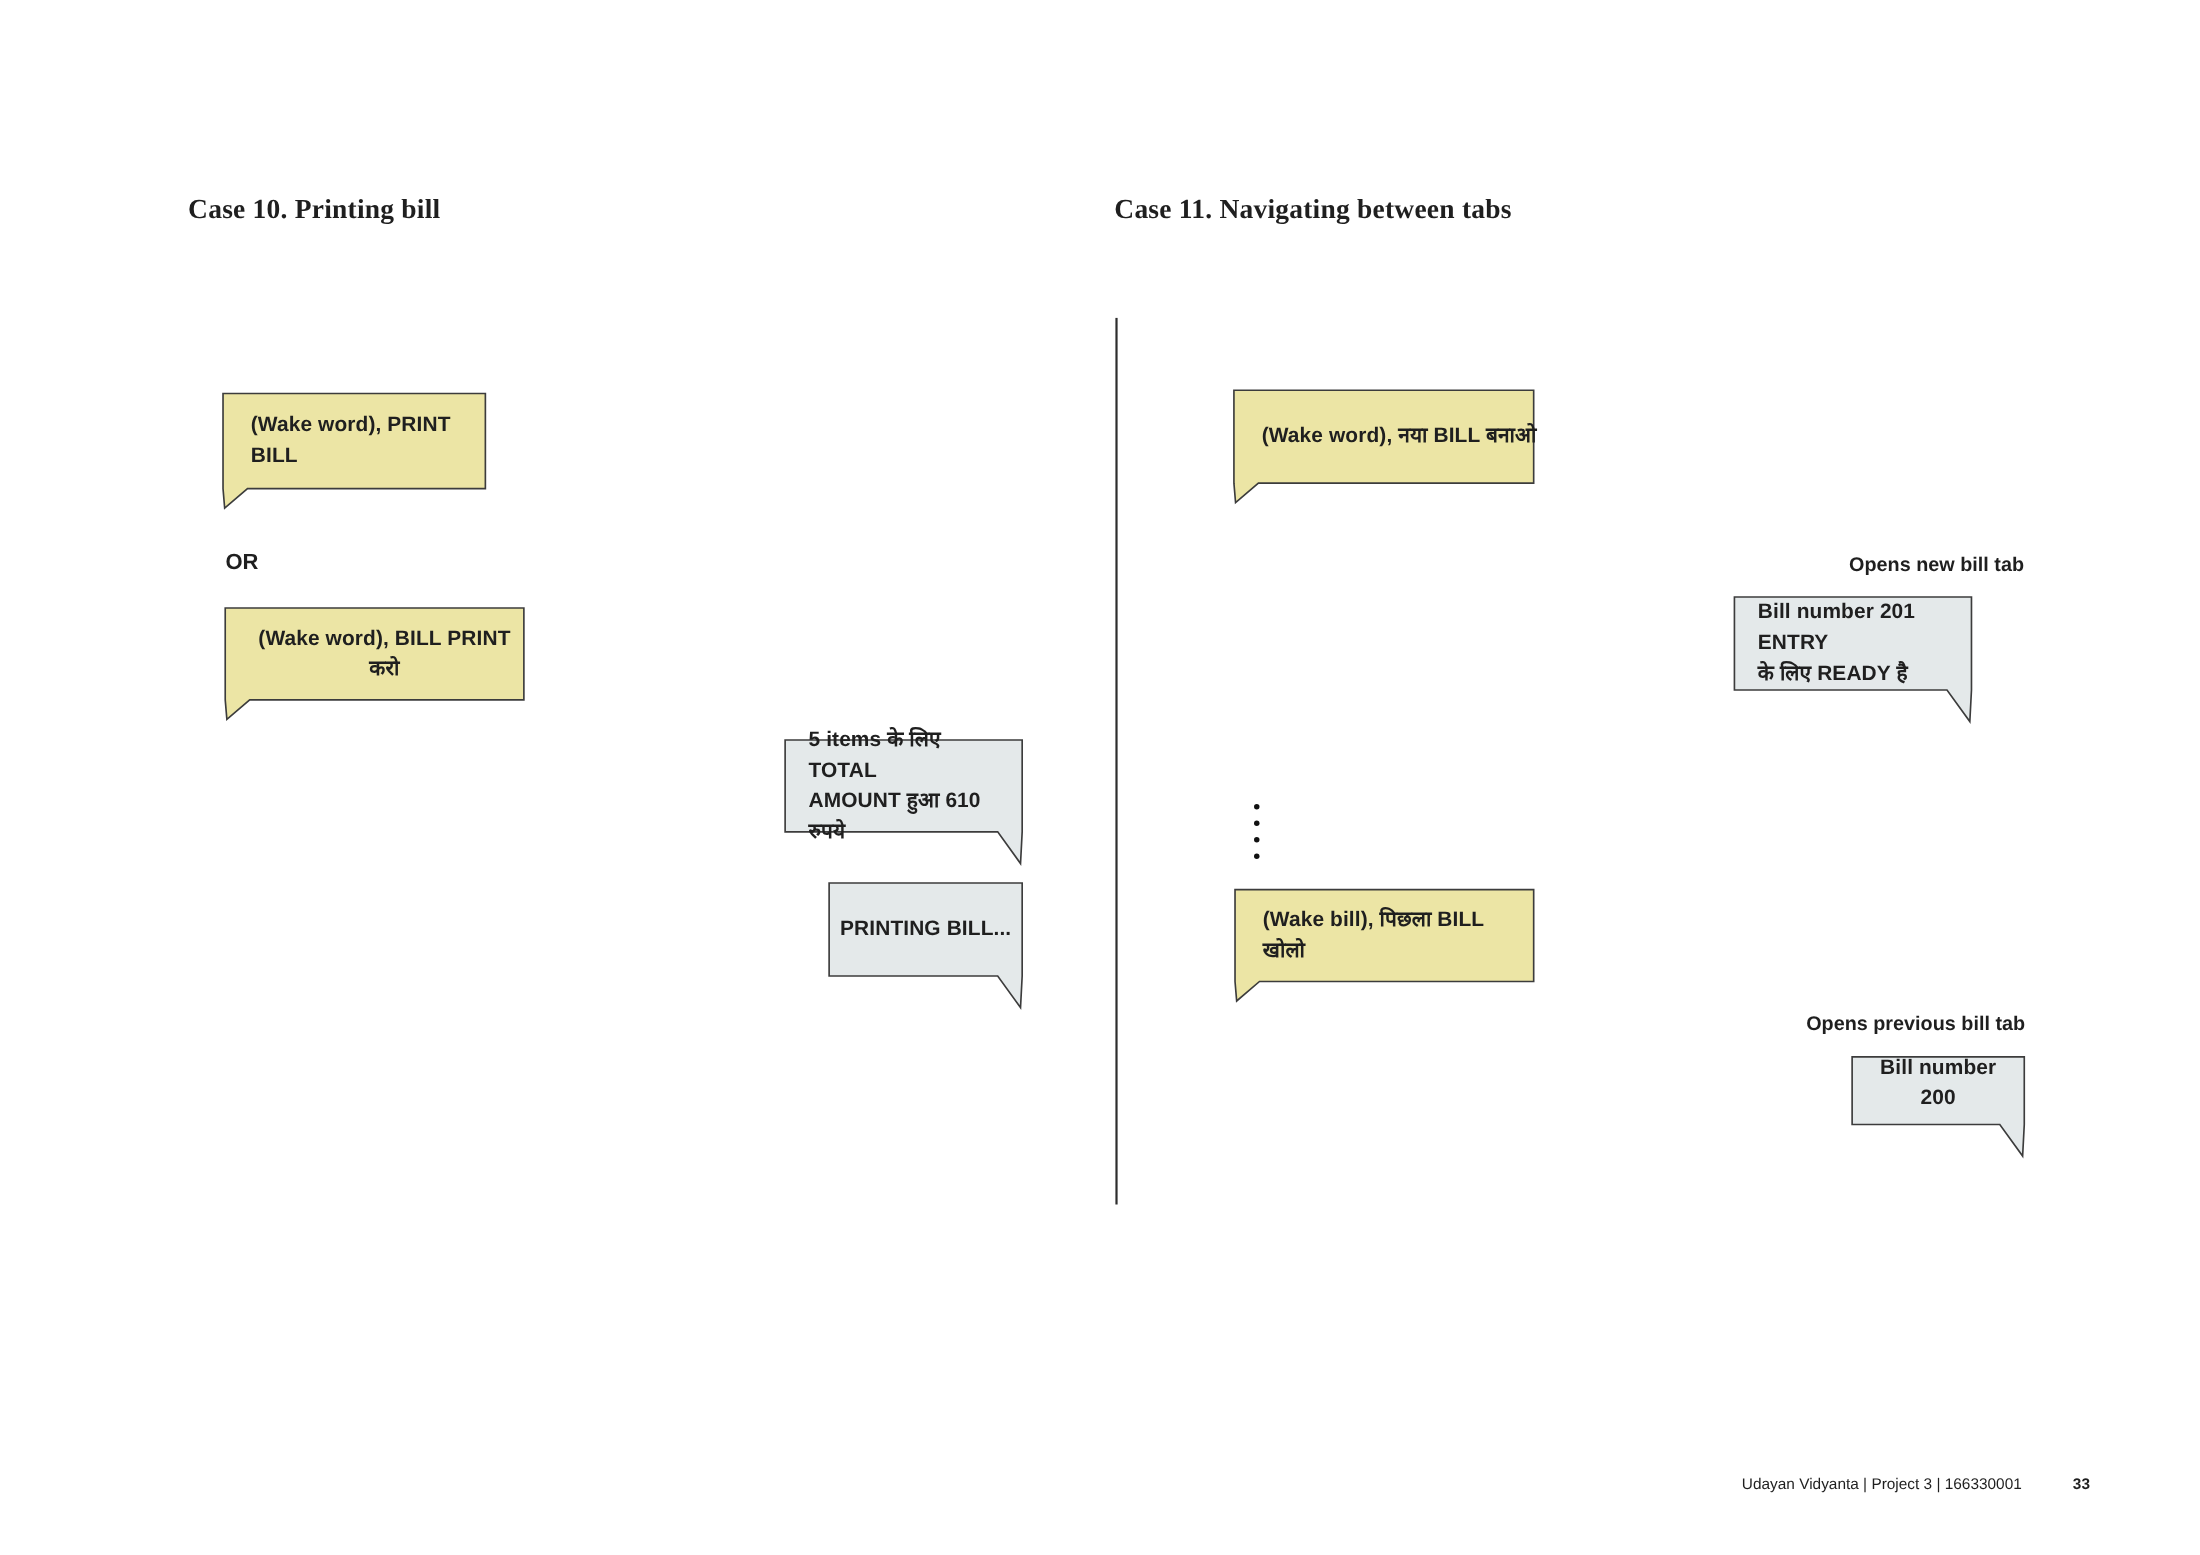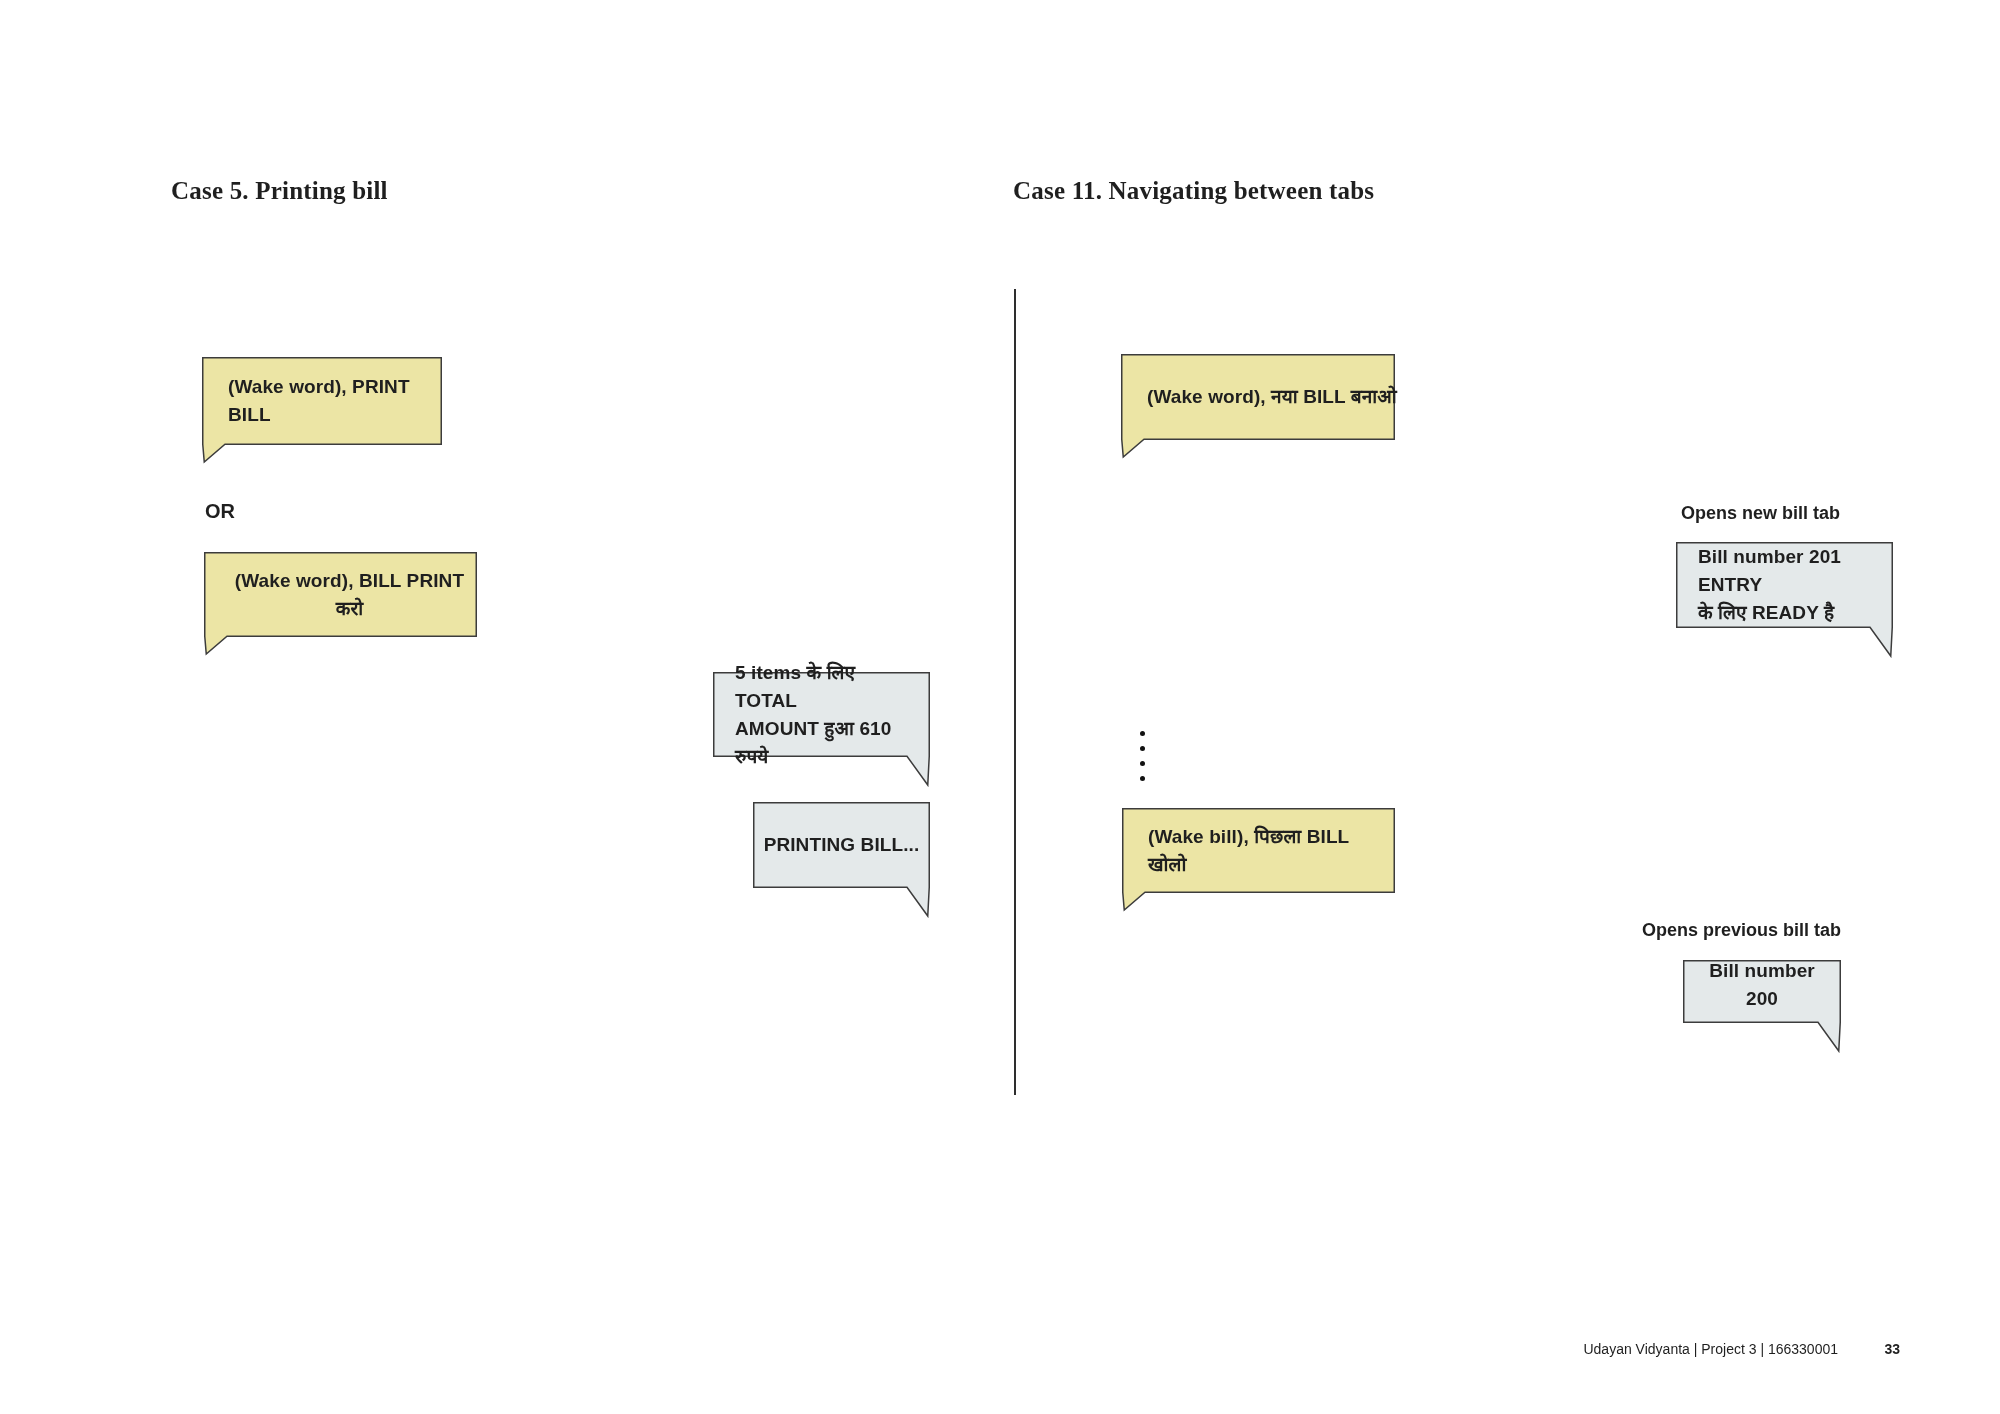--- a/index.html
+++ b/index.html
@@ -43,21 +43,21 @@
   }
   .bubble.user .bubble-text { padding: 0 8px 0 26px; }
   .bubble.system .bubble-text { padding: 0 14px 0 22px; }
   .bubble.centered .bubble-text { justify-content: center; text-align: center; padding: 0 10px; }
 
   #bubble-c10-u1 { left: 202px; top: 357px; width: 240px; height: 88px; }
   #bubble-c10-u2 { left: 204px; top: 552px; width: 273px; height: 85px; text-align: center; }
   #bubble-c10-s1 { left: 713px; top: 672px; width: 217px; height: 85px; }
   #bubble-c10-s2 { left: 753px; top: 802px; width: 177px; height: 86px; }
   #bubble-c11-u1 { left: 1121px; top: 354px; width: 284px; height: 86px; }
-  #bubble-c11-s1 { left: 1676px; top: 542px; width: 217px; height: 86px; }
+  #bubble-c11-s1 { left: 1576px; top: 542px; width: 217px; height: 86px; }
   #bubble-c11-u2 { left: 1122px; top: 808px; width: 273px; height: 85px; }
   #bubble-c11-s2 { left: 1683px; top: 960px; width: 158px; height: 50px; }
 
   #or-label {
     position: absolute;
     left: 205px; top: 500px;
     font-size: 20px; font-weight: 700;
   }
 
   .annotation {
@@ -81,21 +81,21 @@
     top: 1341px;
     font-size: 14px;
     white-space: nowrap;
   }
   #footer-credit { right: 162px; font-weight: 400; }
   #footer-page   { right: 100px; font-weight: 700; }
 </style>
 </head>
 <body>
 
-<h1 class="case-title" id="title-c10">Case 5. Printing bill</h1>
+<h1 class="case-title" id="title-c10">Case 10. Printing bill</h1>
 
 <div class="bubble user" id="bubble-c10-u1">
     <svg width="240" height="109" class="bubble-bg">
       <path d="M 0.75 0.75 L 239.25 0.75 L 239.25 87.25 L 23 87.25 L 2.25 105 L 0.75 87.25 Z" fill="#ece5a5" stroke="#3c3c3c" stroke-width="1.5" stroke-linejoin="miter"></path>
     </svg>
   <div class="bubble-text">(Wake word), PRINT BILL</div>
 </div>
 
 <div id="or-label">OR</div>
 

